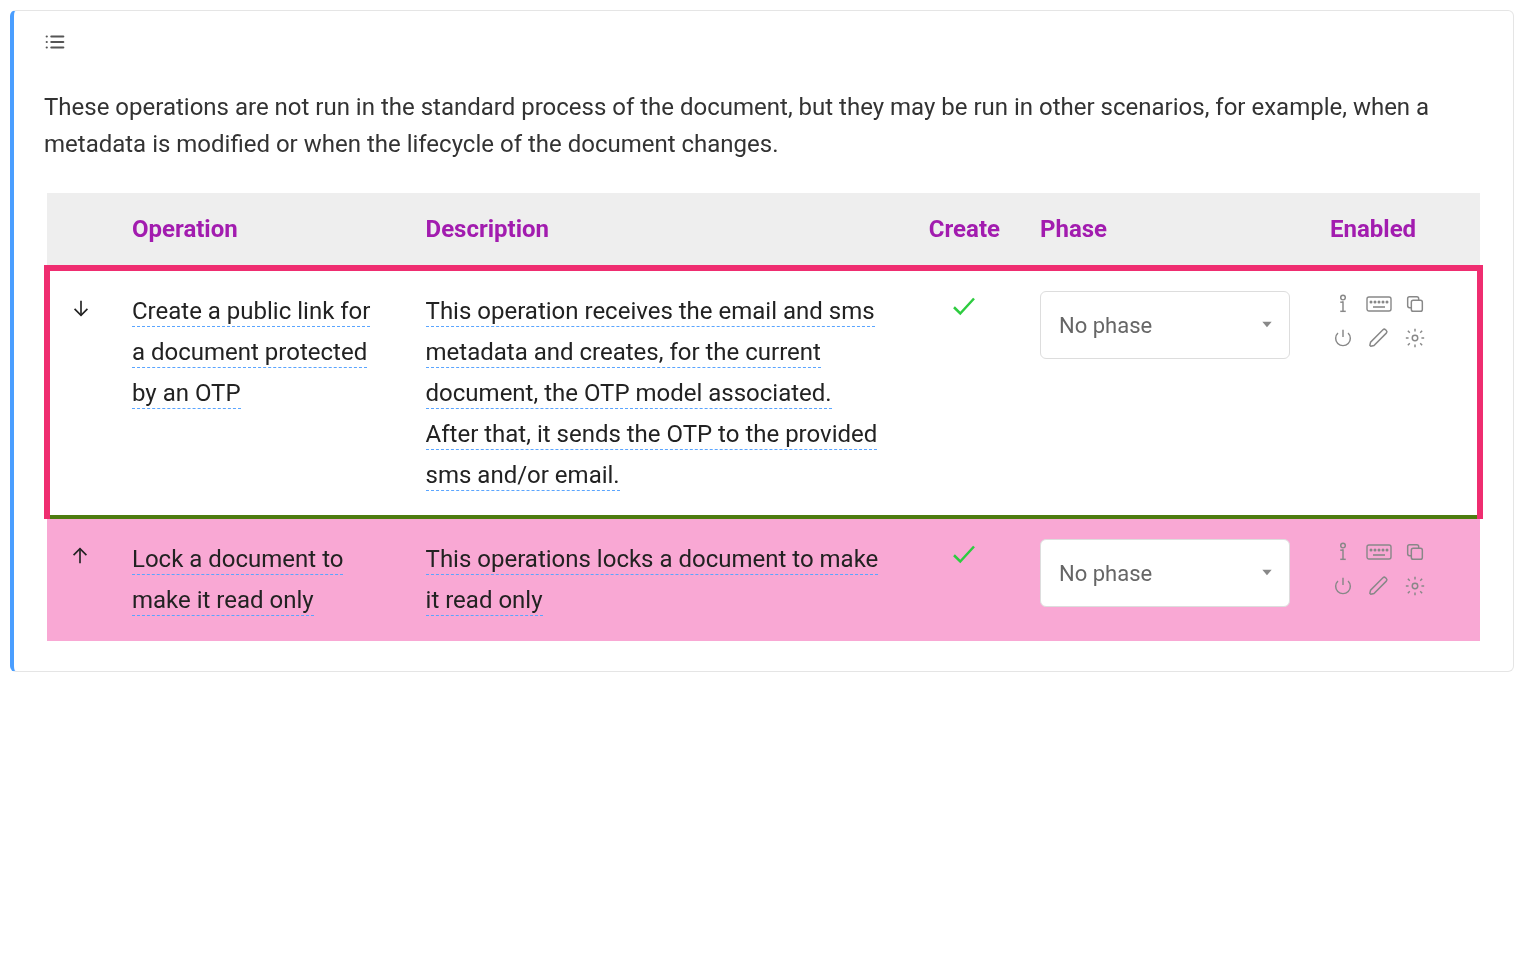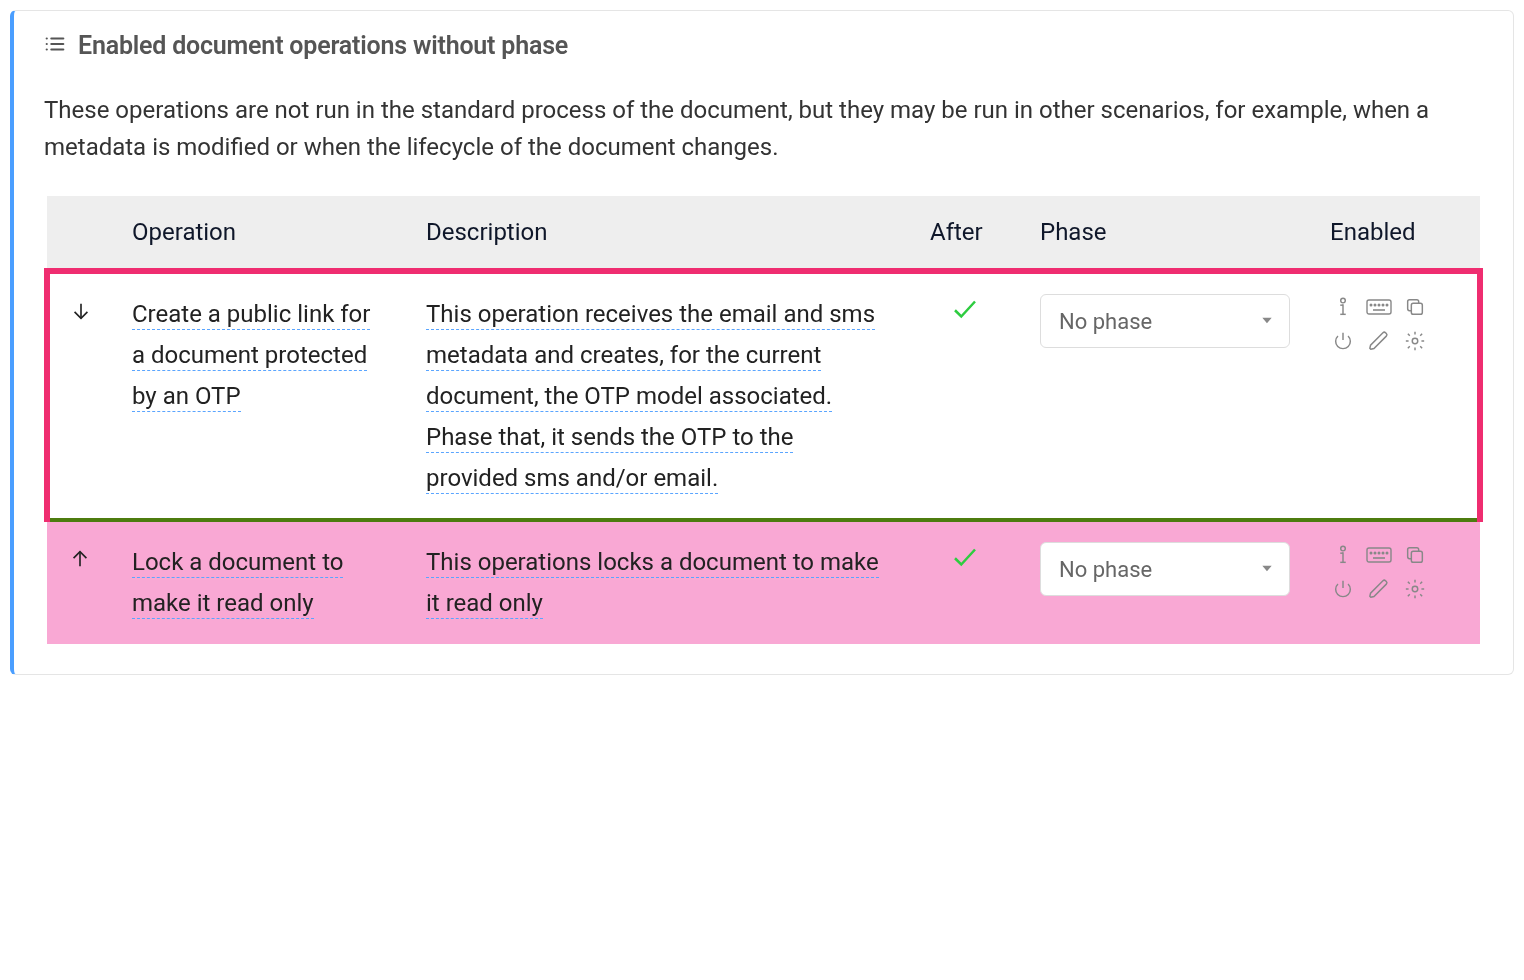--- a/index.html
+++ b/index.html
@@ -41,22 +41,22 @@
     margin-top: 32px;
   }
   table.ops {
     width: 100%;
     border-collapse: collapse;
   }
   table.ops thead th {
     background: #eeeeee;
     text-align: left;
     font-size: 24px;
-    font-weight: 400;
-    color: #0f172a;
+    font-weight: 700;
+    color: #a21caf;
     padding: 22px 20px;
     border-bottom: 1px solid #e5e5e5;
   }
   table.ops tbody td {
     padding: 20px;
     vertical-align: top;
     font-size: 24px;
     color: #333;
   }
   table.ops tbody tr.row-alt td {
@@ -100,21 +100,21 @@
   .op-cell { max-width: 210px; }
   .desc-cell { max-width: 360px; }
   .active-cell { text-align: center; width: 110px; }
   .phase-cell { width: 280px; }
   .actions-cell { width: 170px; }
   .check { color: #2ecc40; }
   .select-wrap {
     position: relative;
     display: flex;
     align-items: center;
-    height: 54px;
+    height: 68px;
     padding: 0 40px 0 18px;
     border: 1px solid #ddd;
     border-radius: 6px;
     background: #fff;
     color: #666;
     font-size: 22px;
     cursor: pointer;
     width: 250px;
   }
   .select-wrap .caret {
@@ -150,52 +150,51 @@
     <span class="icon">
       <svg width="22" height="22" viewBox="0 0 24 24" fill="none" stroke="currentColor" stroke-width="2.4">
         <line x1="3" y1="6" x2="3" y2="6" stroke-linecap="round"></line>
         <line x1="3" y1="12" x2="3" y2="12" stroke-linecap="round"></line>
         <line x1="3" y1="18" x2="3" y2="18" stroke-linecap="round"></line>
         <line x1="8" y1="6" x2="21" y2="6" stroke-linecap="round"></line>
         <line x1="8" y1="12" x2="21" y2="12" stroke-linecap="round"></line>
         <line x1="8" y1="18" x2="21" y2="18" stroke-linecap="round"></line>
       </svg>
     </span>
-    <span class="panel-title">Enabled document operations without phase</span>
   </div>
 
   <div class="panel-desc">These operations are not run in the standard process of the document, but they may be run in other scenarios, for example, when a metadata is modified or when the lifecycle of the document changes.</div>
 
   <table class="ops">
     <thead>
       <tr>
         <th class="move-col"></th>
         <th>Operation</th>
         <th>Description</th>
-        <th class="active-cell">After</th>
+        <th class="active-cell">Create</th>
         <th>Phase</th>
         <th>Enabled</th>
       </tr>
     </thead>
     <tbody>
 
       <tr class="row-highlight">
         <td class="move-col">
           <span class="move-arrow">
             <svg width="22" height="22" viewBox="0 0 24 24" fill="none" stroke="currentColor" stroke-width="1.8">
               <line x1="12" y1="4" x2="12" y2="20"></line>
               <polyline points="5 13 12 20 19 13"></polyline>
             </svg>
           </span>
         </td>
         <td class="op-cell">
           <span class="dotted-link">Create a public link for a document protected by an OTP</span>
         </td>
         <td class="desc-cell">
-          <span class="dotted-link">This operation receives the email and sms metadata and creates, for the current document, the OTP model associated. Phase that, it sends the OTP to the provided sms and/or email.</span>
+          <span class="dotted-link">This operation receives the email and sms metadata and creates, for the current document, the OTP model associated. After that, it sends the OTP to the provided sms and/or email.</span>
         </td>
         <td class="active-cell">
           <span class="check">
             <svg width="30" height="30" viewBox="0 0 24 24" fill="none" stroke="currentColor" stroke-width="2">
               <polyline points="4 13 9 18 20 6"></polyline>
             </svg>
           </span>
         </td>
         <td class="phase-cell">
           <div class="select-wrap">

